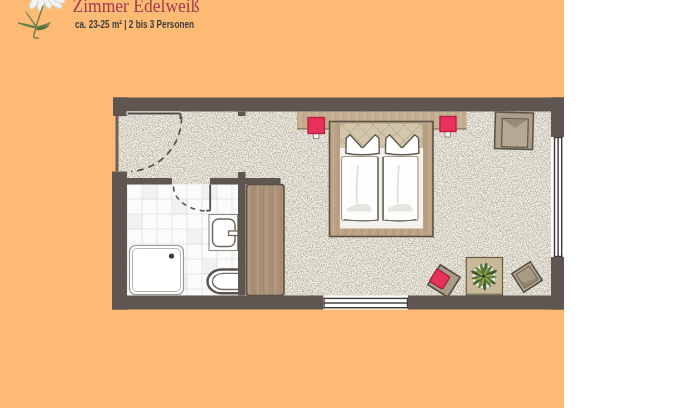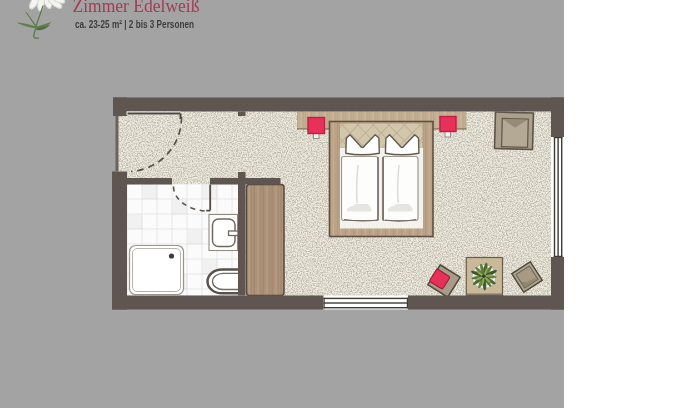--- a/index.html
+++ b/index.html
@@ -1,16 +1,16 @@
 <!DOCTYPE html>
 <html><head>
 <meta charset="utf-8">
 <style>
   html,body{margin:0;padding:0;background:#ffffff;}
-  #page{position:relative;width:564px;height:408px;background:#a3a3a3;overflow:hidden;
+  #page{position:relative;width:564px;height:408px;background:#fdba74;overflow:hidden;
         font-family:"Liberation Sans",sans-serif;}
 </style>
 </head>
 <body>
 <div id="page">
 <svg width="680" height="408" viewBox="0 0 680 408">
 <defs>
   <filter id="carpetNoise" x="0" y="0" width="100%" height="100%" color-interpolation-filters="sRGB">
     <feTurbulence type="fractalNoise" baseFrequency="0.8" numOctaves="2" seed="4" result="n"></feTurbulence>
     <feColorMatrix in="n" type="matrix" values="0 0 0 0 0.56  0 0 0 0 0.53  0 0 0 0 0.46  1.6 1.6 1.6 0 -2.05"></feColorMatrix>

